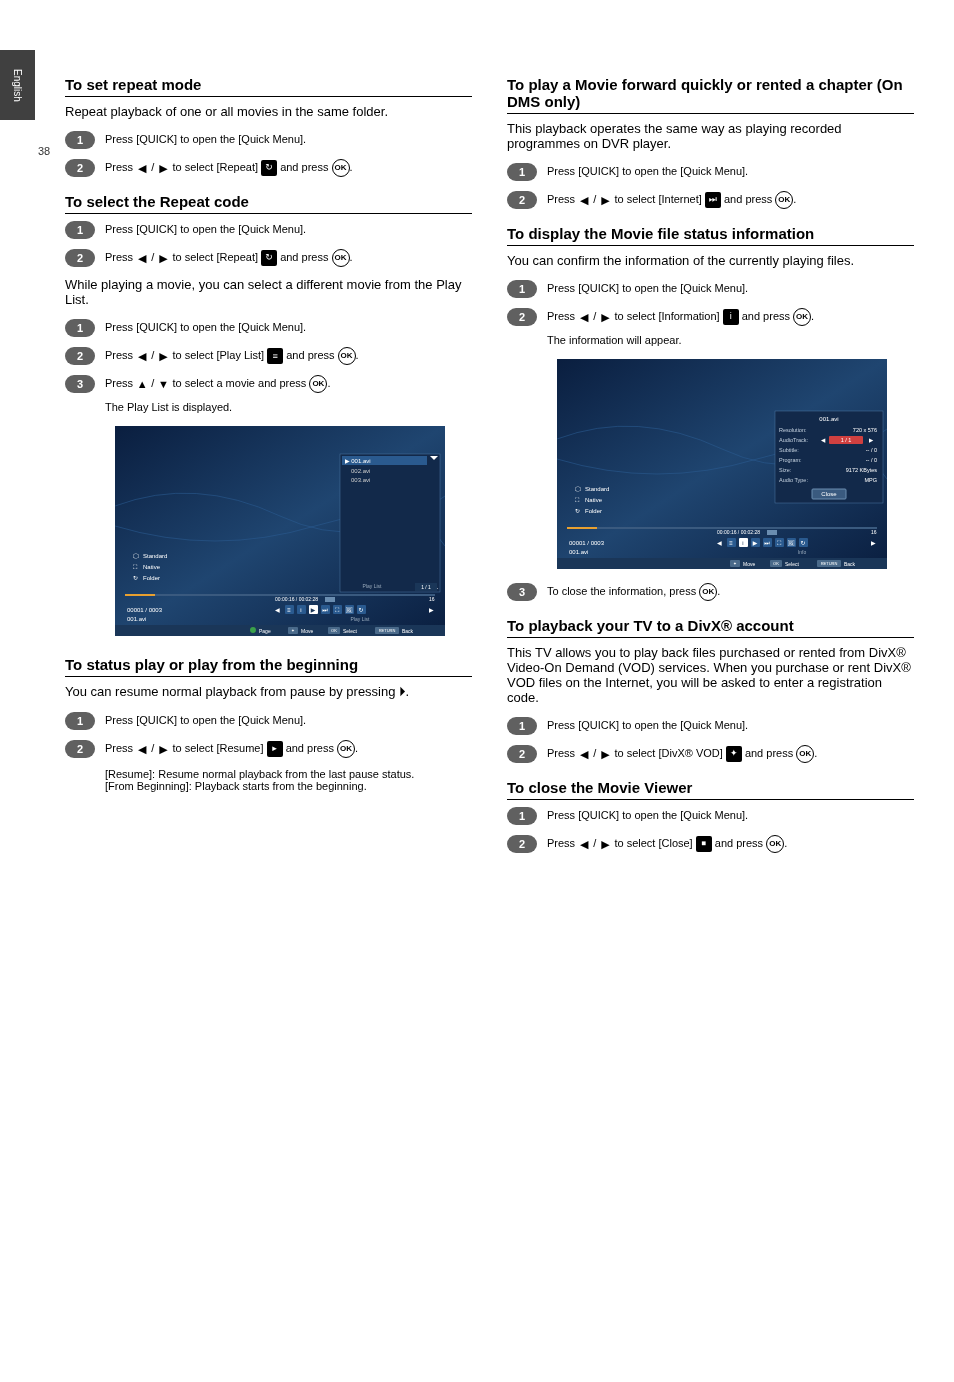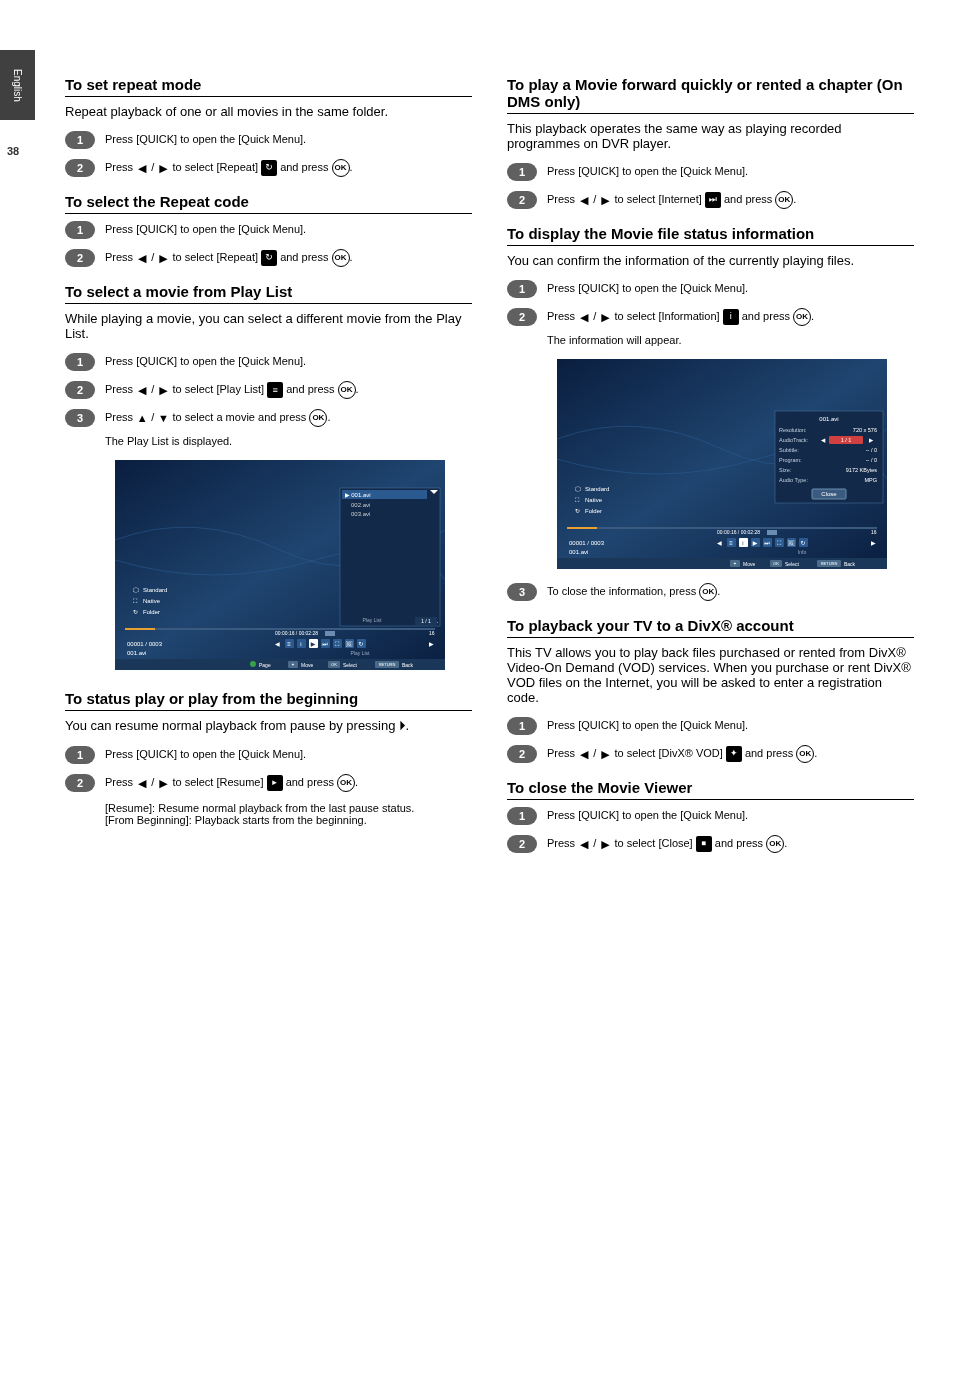--- a/index.html
+++ b/index.html
@@ -20,25 +20,24 @@
       color: #fff;
       font-size: 10px;
       writing-mode: vertical-rl;
       text-align: center;
       display: flex;
       align-items: center;
       justify-content: center;
     }
     .page-num {
       position: absolute;
-      left: 7px;
+      left: 38px;
       top: 145px;
       font-size: 11px;
       color: #333;
-      font-weight: bold;
     }
     .content {
       display: flex;
       gap: 35px;
       margin-top: 30px;
       margin-left: 25px;
     }
     .column {
       flex: 1;
       min-width: 0;
@@ -146,21 +145,20 @@
       <span class="step-num">1</span>
       <span class="step-text">Press [QUICK] to open the [Quick Menu].</span>
     </div>
     <div class="step">
       <span class="step-num">2</span>
       <span class="step-text">
         <span>Press </span><i class="inline-icon icon-left">◀</i><span> / </span><i class="inline-icon icon-right">▶</i><span> to select [Repeat] </span><i class="inline-icon icon-black-box">↻</i><span> and press </span><i class="inline-icon icon-ok">OK</i>.
       </span>
     </div>
 
-    <h3 class="section-title">To select a movie from Play List</h3>
     <div class="section-sub">While playing a movie, you can select a different movie from the Play List.</div>
     <div class="step">
       <span class="step-num">1</span>
       <span class="step-text">Press [QUICK] to open the [Quick Menu].</span>
     </div>
     <div class="step">
       <span class="step-num">2</span>
       <span class="step-text">
         <span>Press </span><i class="inline-icon icon-left">◀</i><span> / </span><i class="inline-icon icon-right">▶</i><span> to select [Play List] </span><i class="inline-icon icon-black-box">≡</i><span> and press </span><i class="inline-icon icon-ok">OK</i>.
       </span>

